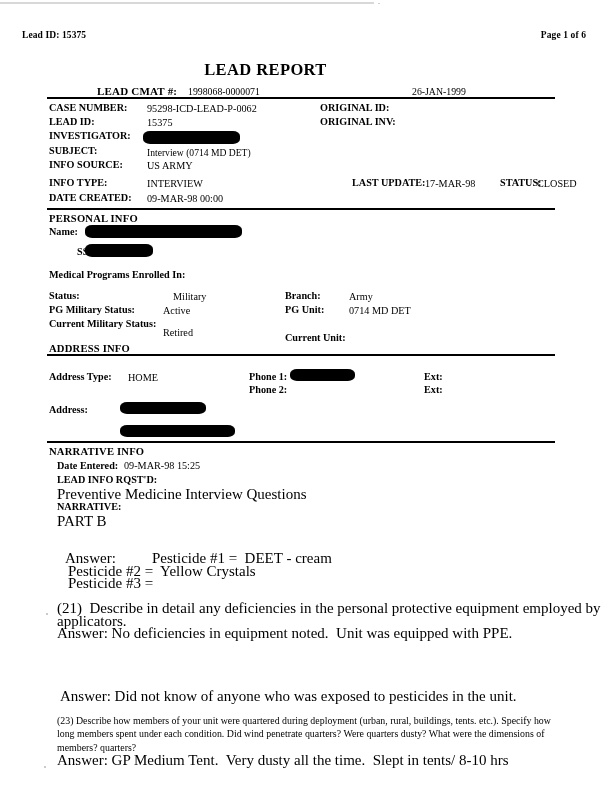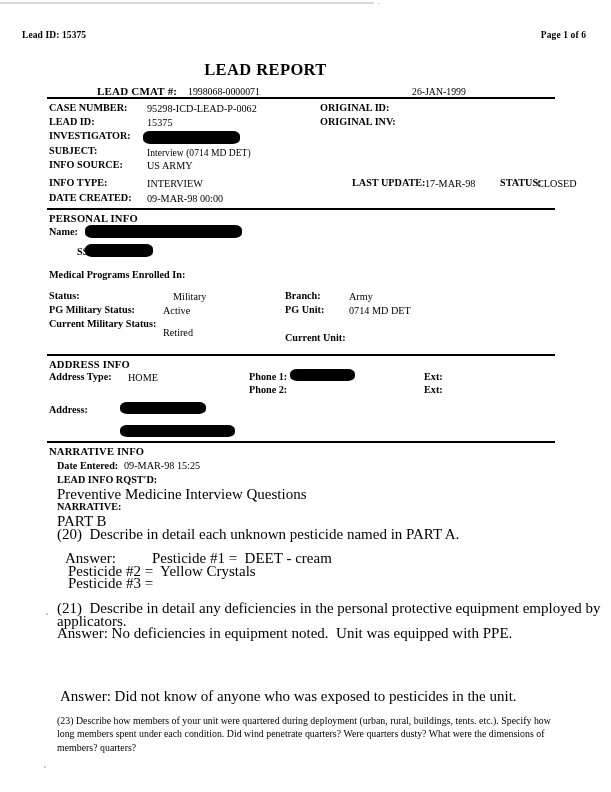--- a/index.html
+++ b/index.html
@@ -211,21 +211,21 @@
   <span class="t" style="left:349px; top:305px;">0714 MD DET</span>
 
   <span class="t b" style="left:49px; top:318px;">Current Military Status:</span>
   <span class="t" style="left:163px; top:319px;margin-top:8px;">Retired</span>
 
   <span class="t b" style="left:285px; top:332px;">Current Unit:</span>
   <span class="t" style="left:349px; top:333px;"></span>
 
   <div class="rule thick" style="top:354px;"></div>
 
-  <span class="t sec-head" style="left:49px; top:359px;text-align:right;">ADDRESS INFO</span>
+  <span class="t sec-head" style="left:49px; top:343px;text-align:right;">ADDRESS INFO</span>
 
   <span class="t b" style="left:49px; top:371px;">Address Type:</span>
   <span class="t" style="left:128px; top:372px;">HOME</span>
 
   <span class="t b" style="left:249px; top:371px;">Phone 1:</span>
   <div class="redact" style="left:290px; top:369px; width:65px; height:12px;"></div>
   <span class="t b" style="left:424px; top:371px;">Ext:</span>
   <span class="t" style="left:452px; top:372px;"></span>
 
   <span class="t b" style="left:249px; top:384px;">Phone 2:</span>
@@ -243,30 +243,30 @@
 
   <span class="t b" style="left:57px; top:460px;">Date Entered:</span>
   <span class="t" style="left:124px; top:460px;">09-MAR-98 15:25</span>
 
   <span class="t b" style="left:57px; top:474px;">LEAD INFO RQST'D:</span>
   <span class="nar" style="left:57px; top:488px;">Preventive Medicine Interview Questions</span>
 
   <span class="t b" style="left:57px; top:501px;">NARRATIVE:</span>
   <span class="nar" style="left:57px; top:515px;">PART B</span>
 
-  <span class="nar" style="left:57px; top:528px;">(20)  Describe in detail each unknown pesticide named in PART A.</span>
 
   <span class="nar" style="left:65px; top:552px;">Answer:</span>
   <span class="nar" style="left:152px; top:552px;">Pesticide #1 =  DEET - cream</span>
   <span class="nar" style="left:68px; top:565px;">Pesticide #2 =  Yellow Crystals</span>
   <span class="nar" style="left:68px; top:577px;">Pesticide #3 =</span>
 
   <span class="nar" style="left:57px; top:602px;">(21)  Describe in detail any deficiencies in the personal protective equipment employed by applicators.</span>
   <span class="nar" style="left:57px; top:627px;">Answer: No deficiencies in equipment noted.  Unit was equipped with PPE.</span>
 
   <span class="nar" style="left:60px; top:690px;">Answer: Did not know of anyone who was exposed to pesticides in the unit.</span>
 
   <div class="nar-wrap" style="left:57px; top:714px; width:505px;">(23)  Describe how members of your unit were quartered during deployment (urban, rural, buildings, tents. etc.).  Specify how long members spent under each condition.  Did wind penetrate quarters?  Were quarters dusty?  What were the dimensions of members? quarters?</div>
+  <span class="nar" style="left:57px; top:754px;">Answer: GP Medium Tent.  Very dusty all the time.  Slept in tents/ 8-10 hrs</span>
 
   <div class="speck" style="left:44px; top:766px;"></div>
   <div class="speck" style="left:46px; top:613px;"></div>
 
 </div>
 
 </body></html>

